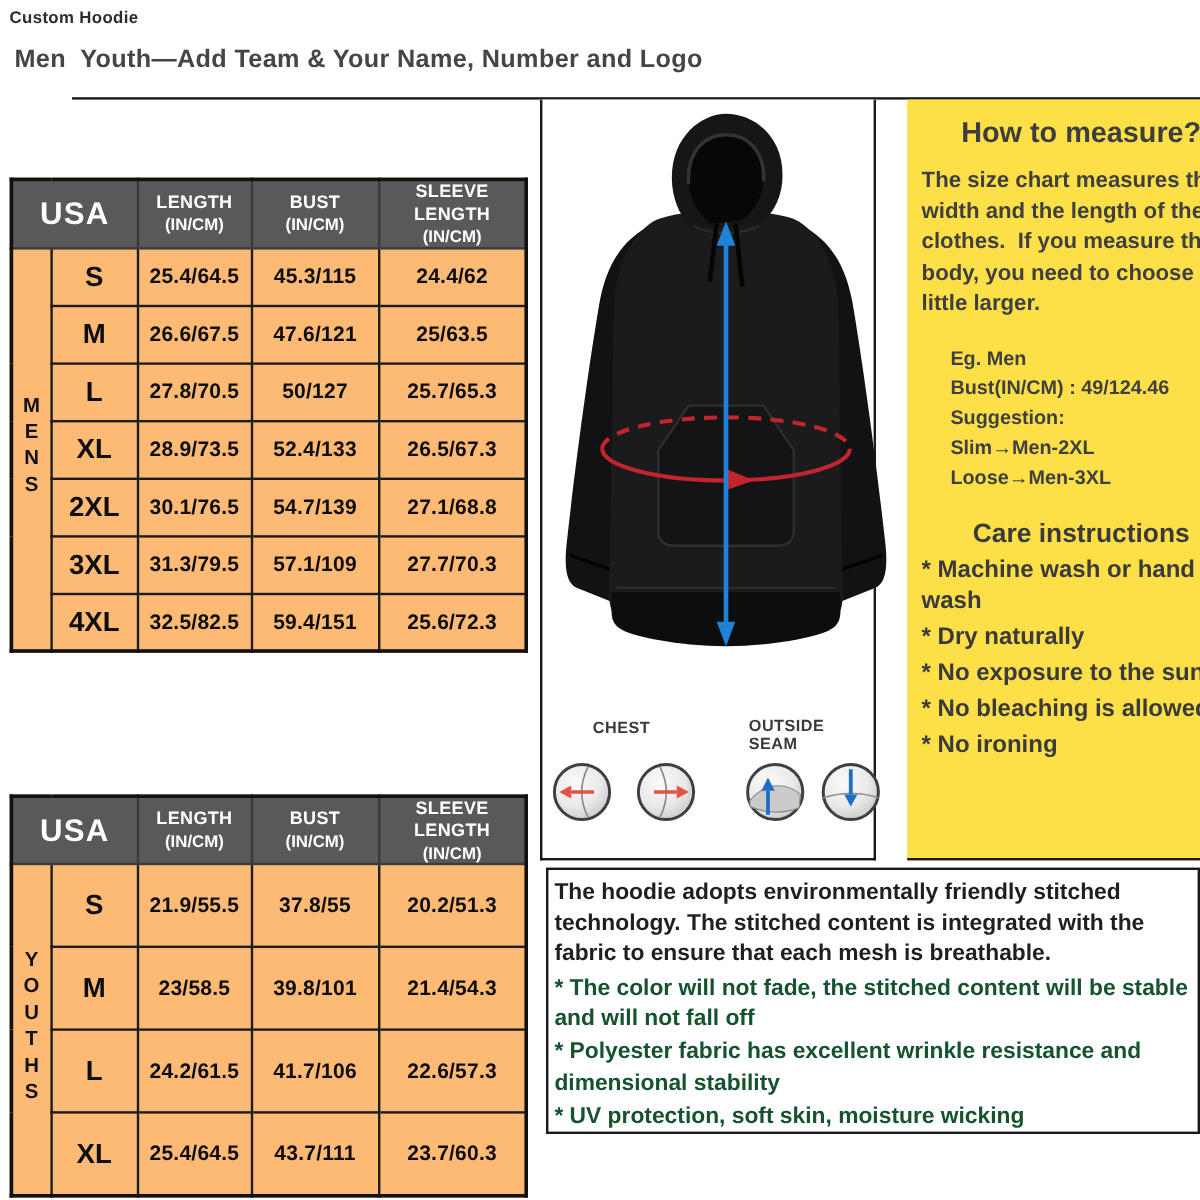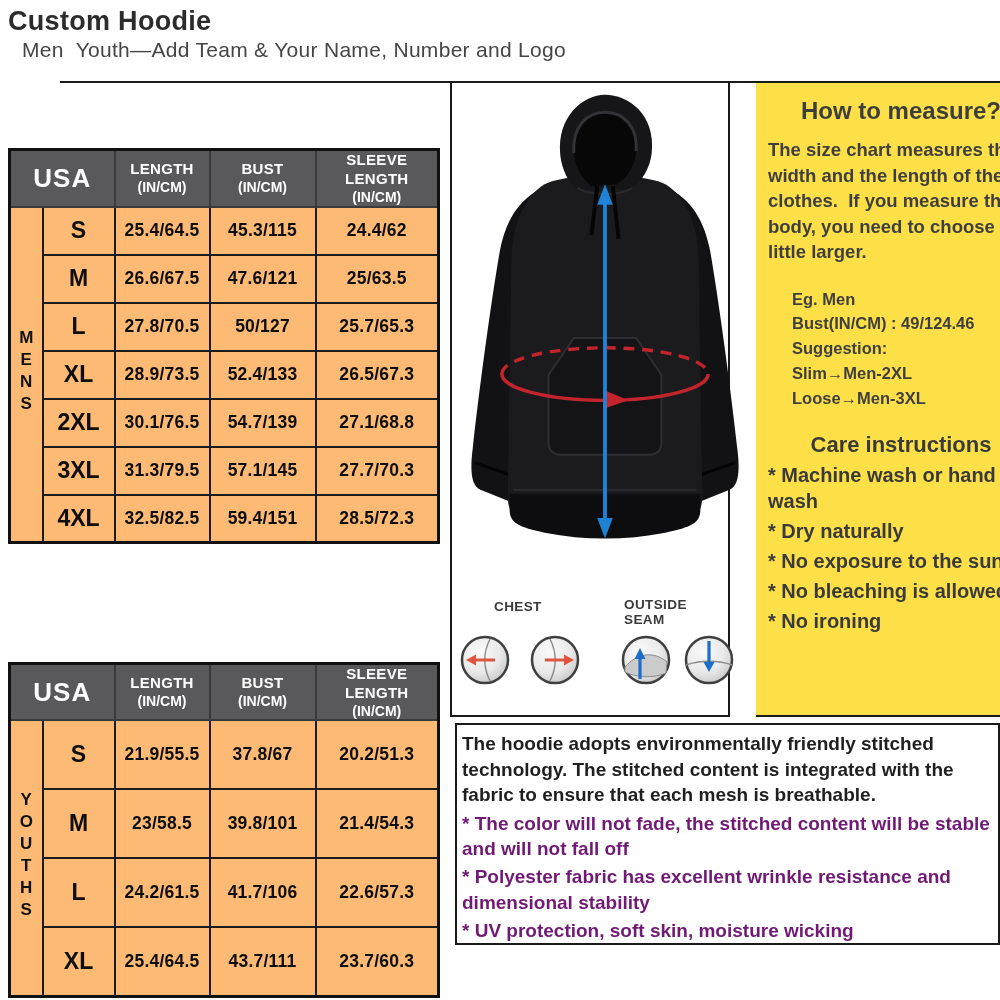--- a/index.html
+++ b/index.html
@@ -6,22 +6,22 @@
     --table-header-bg:#59595b; --table-border:#1c1c1c; --panel-border:#1a1a1a;
     --measure-blue:#1e82d6; --measure-red:#c4242b; --chest-arrow-red:#e05540; --seam-arrow-blue:#1b6fc8;
   }
   *{margin:0;padding:0;box-sizing:border-box;}
   html,body{background:#fff;}
   body{
     width:1000px;height:1000px;position:relative;overflow:hidden;
     font-family:"Liberation Sans",sans-serif;color:#222;
   }
   
-  .page-title{position:absolute;left:8px;top:6px;font-size:27px;font-weight:700;color:#2c2c2c;letter-spacing:.3px;}
-  .page-subtitle{position:absolute;left:22px;top:38px;font-size:21px;font-weight:400;color:#454545;letter-spacing:.3px;white-space:pre-wrap;text-align:center;}
+  .page-title{position:absolute;left:8px;top:6px;font-size:14px;font-weight:700;color:#2c2c2c;letter-spacing:.3px;}
+  .page-subtitle{position:absolute;left:12px;top:38px;font-size:21px;font-weight:700;color:#454545;letter-spacing:.3px;white-space:pre-wrap;text-align:center;}
   .top-rule{position:absolute;left:60px;right:0;top:81px;height:2px;background:var(--panel-border);}
 
   
   .size-table{position:absolute;left:8px;border-collapse:collapse;table-layout:fixed;width:429px;background:#fdba74;border:3px solid #111;}
   .size-table.mens{top:148px;}
   .size-table.youths{top:662px;}
   .size-table th,.size-table td{border:2px solid var(--table-border);text-align:center;vertical-align:middle;}
   .size-table thead th{background:var(--table-header-bg);color:#fff;border-color:#3a3a3c;}
   th.usa-cell{font-size:26px;font-weight:700;letter-spacing:1px;}
   .col-head{font-size:15px;font-weight:700;line-height:1.25;letter-spacing:.3px;}
@@ -49,21 +49,21 @@
   .measure-heading{font-size:24px;font-weight:700;color:#3d3d3d;text-align:center;margin:2px 0 12px 0;}
   .measure-body{font-size:18.5px;line-height:1.38;color:#3f3f3f;font-weight:600;white-space:pre-wrap;}
   .example-block{margin-top:22px;font-size:16.5px;line-height:1.5;font-weight:700;color:#3f3f3f;margin-left:24px;}
   .care-heading{margin-top:22px;font-size:22px;font-weight:600;color:#3a3a3a;text-align:center;}
   .care-list{margin-top:4px;font-size:20px;line-height:1.3;font-weight:600;color:#3a3a3a;}
   .care-list div{margin-top:4px;}
 
   
   .features-panel{position:absolute;left:455px;top:723px;width:545px;height:222px;border:2px solid var(--panel-border);background:#fff;padding:6px 8px 0 5px;}
   .features-intro{font-size:19px;line-height:1.35;font-weight:600;color:#1f1f1f;}
-  .features-bullet{font-size:19px;line-height:1.33;font-weight:600;color:#701a75;margin-top:3px;}
+  .features-bullet{font-size:19px;line-height:1.33;font-weight:600;color:#14532d;margin-top:3px;}
 
   
   .blue-line{stroke:var(--measure-blue);} .blue-fill{fill:var(--measure-blue);}
   .red-line{stroke:var(--measure-red);} .red-fill{fill:var(--measure-red);}
   .chest-arrow{stroke:var(--chest-arrow-red);} .chest-arrow-head{fill:var(--chest-arrow-red);}
   .seam-arrow{stroke:var(--seam-arrow-blue);} .seam-arrow-head{fill:var(--seam-arrow-blue);}
 </style>
 </head>
 <body>
 
@@ -134,28 +134,28 @@
     </tr>
     <tr>
       <td class="size-cell">2XL</td>
       <td class="val-cell">30.1/76.5</td>
       <td class="val-cell">54.7/139</td>
       <td class="val-cell">27.1/68.8</td>
     </tr>
     <tr>
       <td class="size-cell">3XL</td>
       <td class="val-cell">31.3/79.5</td>
-      <td class="val-cell">57.1/145</td>
+      <td class="val-cell">57.1/109</td>
       <td class="val-cell">27.7/70.3</td>
     </tr>
     <tr>
       <td class="size-cell">4XL</td>
       <td class="val-cell">32.5/82.5</td>
       <td class="val-cell">59.4/151</td>
-      <td class="val-cell">28.5/72.3</td>
+      <td class="val-cell">25.6/72.3</td>
     </tr>
   </tbody>
 </table>
 
 <table class="size-table youths">
   <colgroup>
       <col style="width:33px">
       <col style="width:72px">
       <col style="width:95px">
       <col style="width:106px">
@@ -176,21 +176,21 @@
         <div class="col-head">SLEEVE LENGTH</div>
         <div class="col-unit">(IN/CM)</div>
       </th>
     </tr>
   </thead>
   <tbody>
     <tr>
       <td class="grp-cell" rowspan="4"><span class="vert-label">YOUTHS</span></td>
       <td class="size-cell">S</td>
       <td class="val-cell">21.9/55.5</td>
-      <td class="val-cell">37.8/67</td>
+      <td class="val-cell">37.8/55</td>
       <td class="val-cell">20.2/51.3</td>
     </tr>
     <tr>
       <td class="size-cell">M</td>
       <td class="val-cell">23/58.5</td>
       <td class="val-cell">39.8/101</td>
       <td class="val-cell">21.4/54.3</td>
     </tr>
     <tr>
       <td class="size-cell">L</td>

